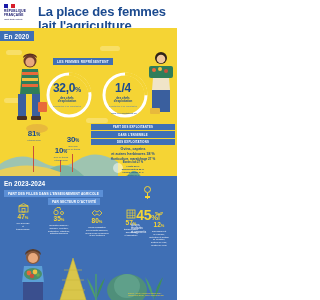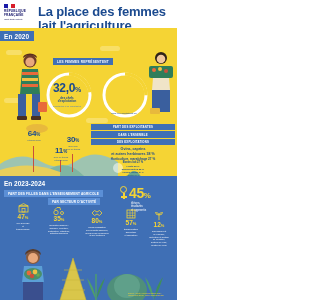--- a/index.html
+++ b/index.html
@@ -77,21 +77,21 @@
   
   .sec2023 { position:relative; height:124px; background:#3f6fb5; overflow:hidden; }
   .band-label2 { position:absolute; left:0; top:3px; color:#fff;
     font-size:6.5px; font-weight:bold; padding:1px 5px 1px 4px; z-index:9; }
   .pill2 { position:absolute; background:#5b8fd6; color:#fff; font-size:3.2px; font-weight:bold;
     letter-spacing:.15px; padding:1.5px 4px; z-index:9; }
   .p-ens { left:4px; top:14px; }
   .p-sect { left:48px; top:22px; }
 
   .big45 { position:absolute; right:2px; top:10px; width:56px; z-index:10; color:#f5d434; text-align:left; }
-  .big45 .row { display:flex; align-items:center; gap:1px; }
+  .big45 .row { display:flex; align-items:center; gap:13px;flex-direction:column; }
   .big45 .num { font-size:14px; font-weight:bold; letter-spacing:-.4px; line-height:1; }
   .big45 .num .pc { font-size:8px; }
   .big45 .sub { font-size:2.9px; color:#fff; line-height:1.3; margin-top:1.5px; margin-left:12px; }
   .venus { width:9px; height:14px; position:relative; flex:0 0 9px; }
   .venus .c { position:absolute; top:0; left:1px; width:7px; height:7px; border:1.6px solid #f5d434; border-radius:50%; }
   .venus .v { position:absolute; top:7px; left:4.1px; width:1.6px; height:6px; background:#f5d434; }
   .venus .h { position:absolute; top:10px; left:2px; width:5.5px; height:1.6px; background:#f5d434; }
 
   .cell { position:absolute; text-align:center; z-index:10; width:38px; }
   .cell .ic { height:11px; display:flex; align-items:flex-end; justify-content:center; margin-bottom:1px; }
@@ -157,20 +157,26 @@
       <circle cx="25" cy="25" r="21" fill="none" stroke="#f5d434" stroke-width="3.4" stroke-dasharray="33 99" transform="rotate(-90 25 25)"></circle>
     </svg>
 
     <div class="stat-big sb1">
       <div class="num"><span>32,0</span><span class="pc">%</span></div>
       <div class="sub" style="white-space:pre-line">des chefs
 d'exploitation</div>
       <div class="sub2">exploitantes et co-exploitantes</div>
     </div>
 
+    <div class="stat-big sb2">
+      <div class="num"><span>1/4</span></div>
+      <div class="sub" style="white-space:pre-line">des chefs
+d'exploitation</div>
+      <div class="sub2">exploitantes et co-exploitantes</div>
+    </div>
 
     <div class="note-bio">dans les exploitations bio</div>
 
     <svg class="ill" style="left:14px;top:24px;" width="34" height="70" viewBox="0 0 34 70">
       <circle cx="16" cy="9" r="6.5" fill="#6d3b2a"></circle>
       <circle cx="16" cy="10" r="4.6" fill="#e8a87c"></circle>
       <path d="M9 6 Q16 0 23 6 Q23 2 16 1.5 Q9 2 9 6Z" fill="#5a2d1e"></path>
       <path d="M8 17 L24 17 L26 42 L6 42 Z" fill="#2f7d5a"></path>
       <path d="M8 20 L24 20 L24 23 L8 23Z" fill="#e86a3a"></path>
       <path d="M8 26 L24 26 L24 29 L8 29Z" fill="#f0c244"></path>
@@ -190,30 +196,30 @@
       <rect x="3" y="16" width="24" height="12" rx="2" fill="#2f7d5a"></rect>
       <circle cx="8" cy="20" r="2" fill="#e86a3a"></circle>
       <circle cx="14" cy="19" r="2" fill="#f0c244"></circle>
       <circle cx="20" cy="21" r="2" fill="#c94f3a"></circle>
       <rect x="4" y="58" width="10" height="6" rx="1" fill="#e8b93c"></rect>
     </svg>
 
     <div class="sun"></div>
 
     <div class="mini m55">
-      <div class="n"><span>64</span><span class="pc">%</span></div>
+      <div class="n"><span>81</span><span class="pc">%</span></div>
       <div class="t" style="white-space:pre-line">à temps plein</div>
     </div>
     <div class="mini m30">
       <div class="n"><span>30</span><span class="pc">%</span></div>
       <div class="t" style="white-space:pre-line">moyenne
 d'un mi-temps</div>
     </div>
     <div class="mini m15">
-      <div class="n"><span>11</span><span class="pc">%</span></div>
+      <div class="n"><span>10</span><span class="pc">%</span></div>
       <div class="t" style="white-space:pre-line">d'un mi-temps
 à temps plein</div>
     </div>
 
     <div class="connector" style="left:33px;top:118px;height:26px;"></div>
     <div class="connector" style="left:72px;top:126px;height:18px;"></div>
     <div class="connector" style="left:60px;top:132px;height:12px;"></div>
 
     <div class="infobox">
       <span class="ib-pill">PART DES EXPLOITANTES</span>

